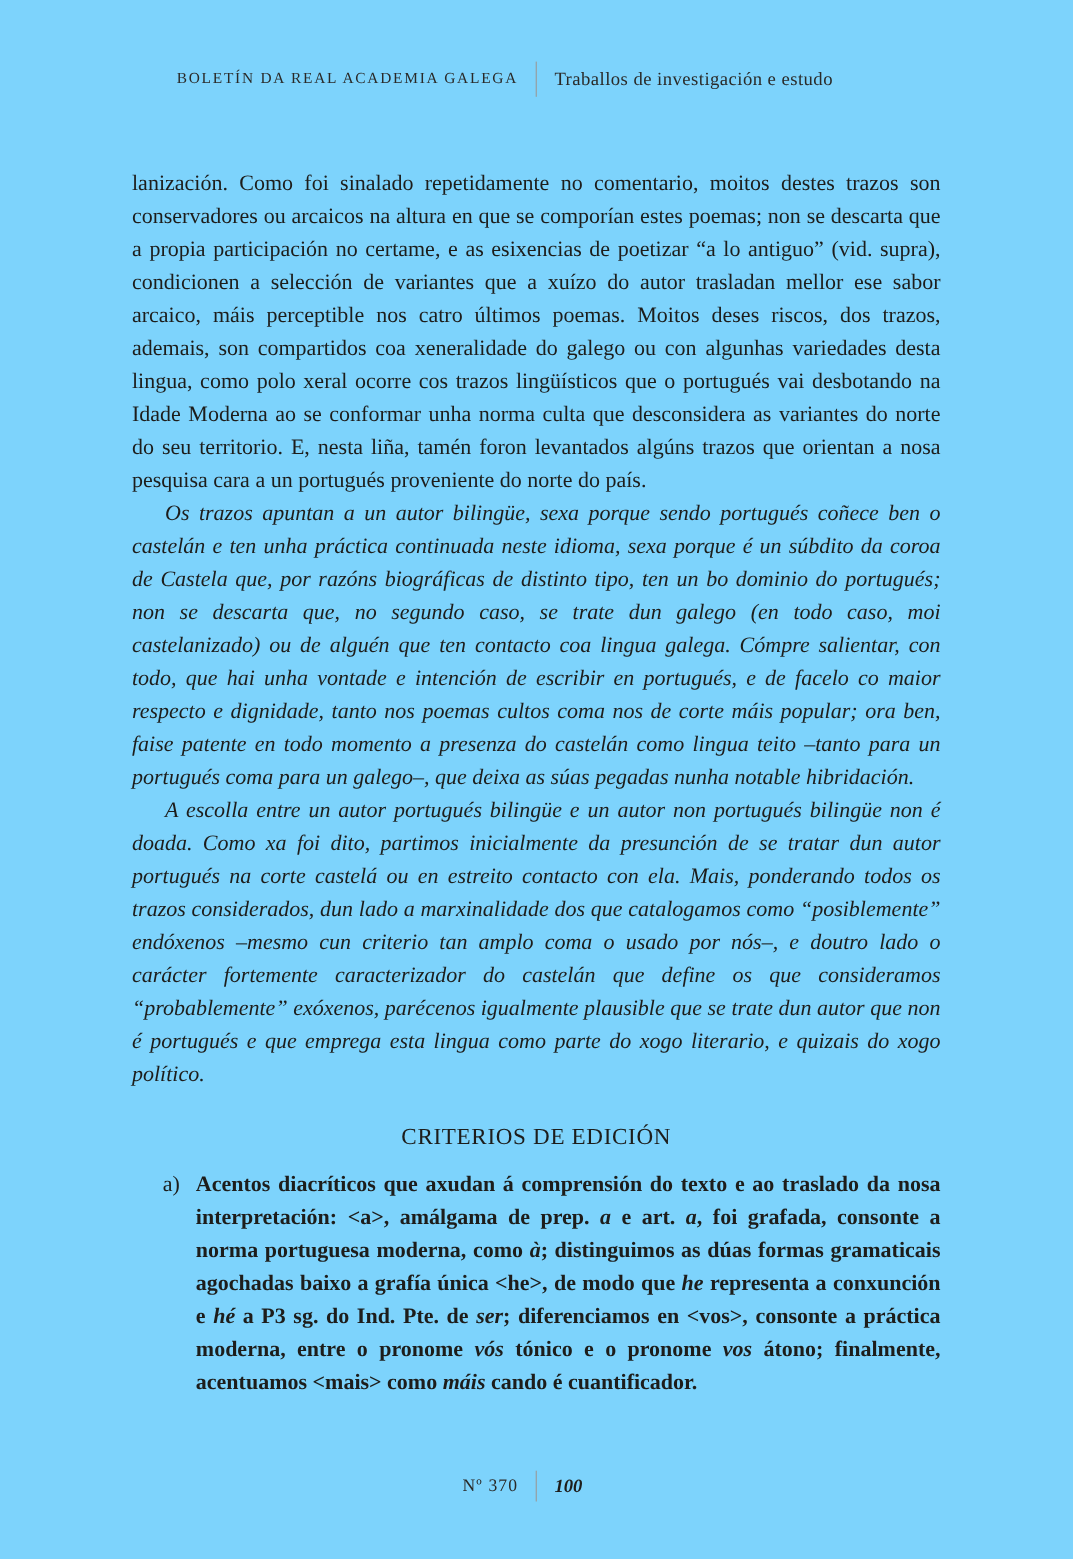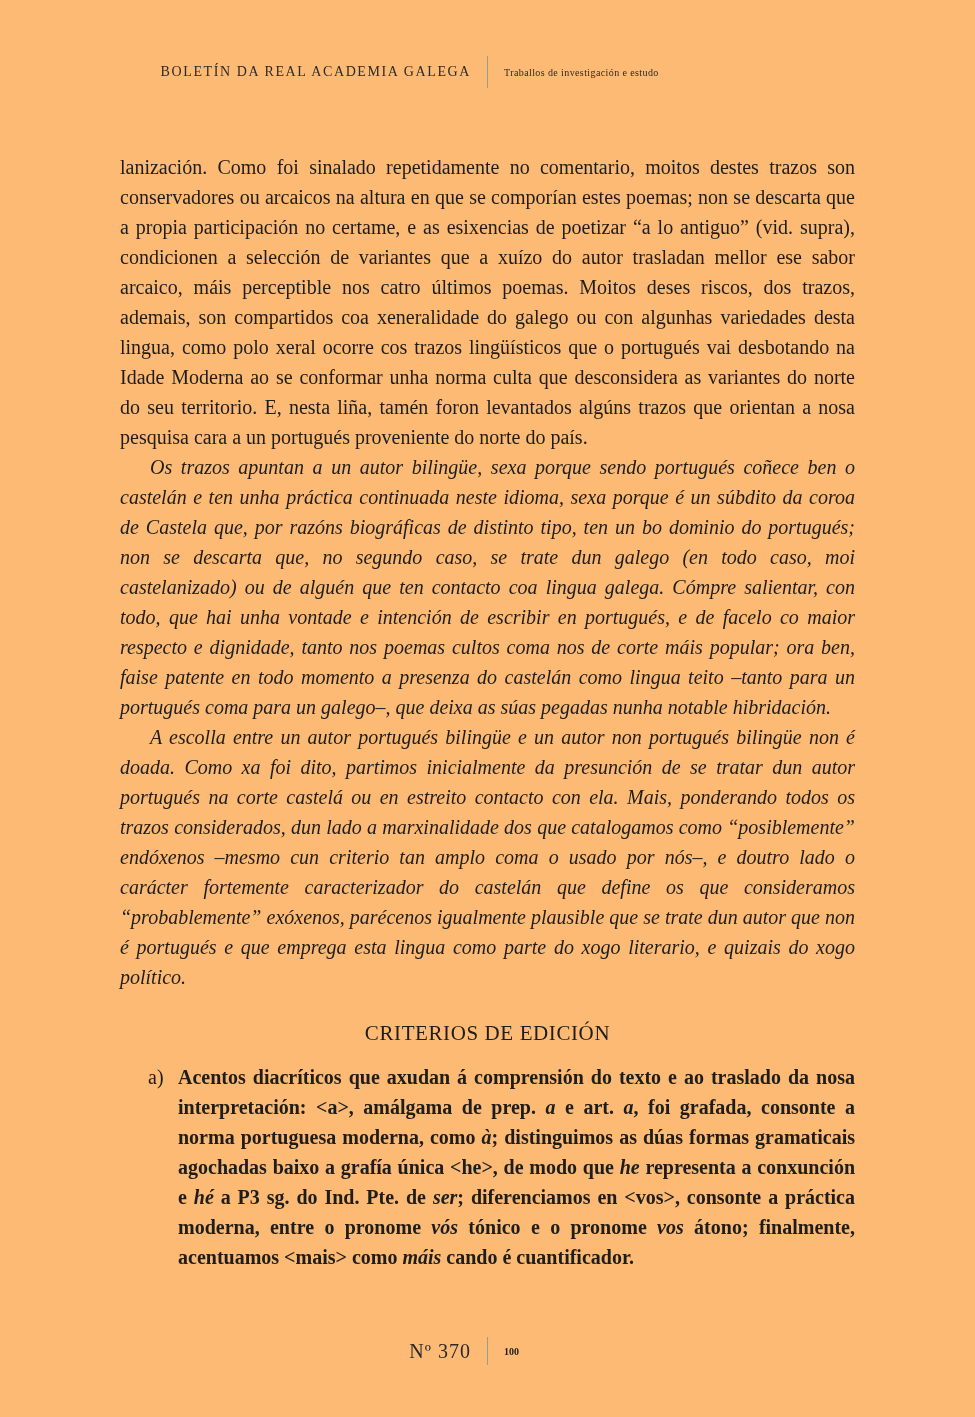--- a/index.html
+++ b/index.html
@@ -2,21 +2,21 @@
 <html lang="gl"><head>
 <meta charset="utf-8">
 <style>
   * { margin:0; padding:0; box-sizing:border-box; }
   html, body { background:#ffffff; }
   .page {
     position:relative;
     width:975px;
     height:1417px;
     margin:0 auto;
-    background:#fdba74;
+    background:#7dd3fc;
     font-family:"Liberation Serif", serif;
     color:#1d1d1b;
     overflow:hidden;
   }
   
   .page-header {
     position:absolute;
     top:56px; left:0; right:0;
     display:flex;
     align-items:center;
@@ -34,21 +34,21 @@
   .header-divider {
     width:1px;
     height:32px;
     background:#9a9a98;
     flex:0 0 1px;
   }
   .header-right {
     flex:1 1 0;
     text-align:left;
     padding-left:16px;
-    font-size:10px;
+    font-size:17px;
     letter-spacing:0.4px;
     color:#2a2a28;
     white-space:nowrap;
   }
   
   .content {
     position:absolute;
     top:152px;
     left:120px;
     width:735px;
@@ -81,37 +81,38 @@
     position:absolute;
     bottom:52px; left:0; right:0;
     display:flex;
     align-items:center;
     justify-content:center;
   }
   .footer-issue {
     flex:1 1 0;
     text-align:right;
     padding-right:16px;
-    font-size:20px;
+    font-size:16px;
     letter-spacing:1px;
     color:#2a2a28;
   }
   .footer-divider {
     width:1px;
     height:28px;
     background:#9a9a98;
     flex:0 0 1px;
   }
   .footer-page {
     flex:1 1 0;
     text-align:left;
     padding-left:16px;
-    font-size:10px;
+    font-size:17px;
     font-weight:bold;
     color:#1d1d1b;
+    font-style:italic;
   }
 </style>
 </head>
 <body>
 
 <div class="page">
 
   <div class="page-header">
     <div class="header-left">BOLETÍN DA REAL ACADEMIA GALEGA</div>
     <div class="header-divider"></div>

